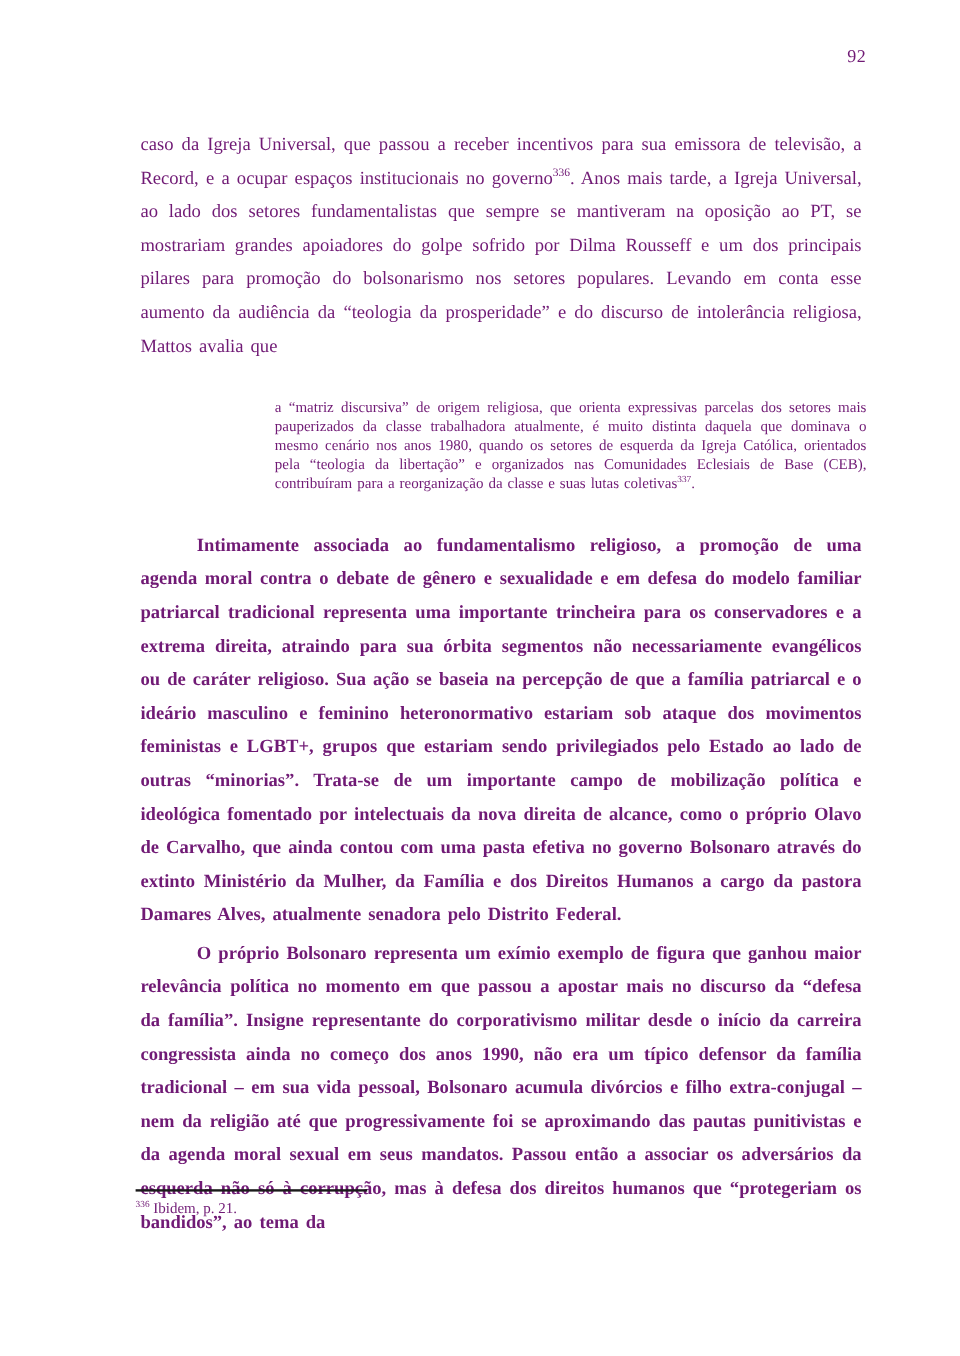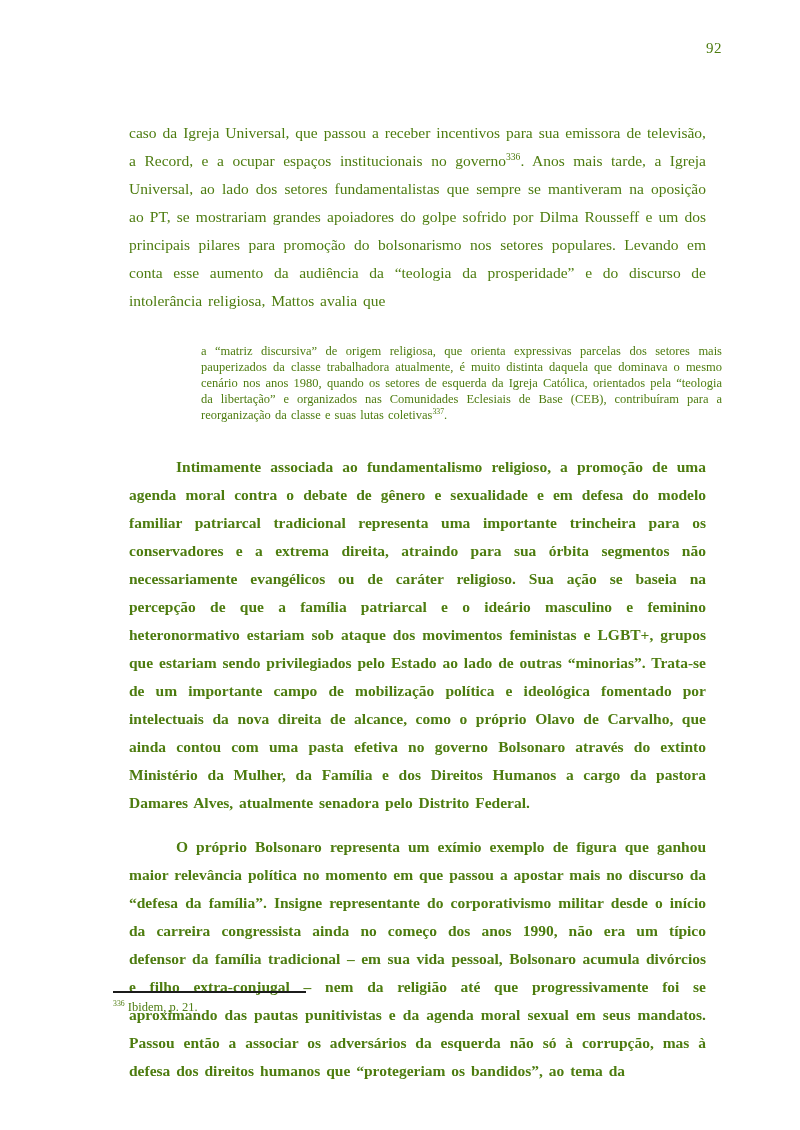--- a/index.html
+++ b/index.html
@@ -6,49 +6,49 @@
     margin: 0;
     padding: 0;
     background: #ffffff;
   }
   .page {
     position: relative;
     width: 800px;
     height: 1130px;
     background: #ffffff;
     font-family: "Liberation Serif", "DejaVu Serif", serif;
-    color: #4d7c0f;
+    color: #701a75;
     overflow: hidden;
   }
   .page-number {
     position: absolute;
     top: 40px;
     right: 78px;
     font-size: 15px;
     letter-spacing: 0.5px;
   }
   .content {
     position: absolute;
     left: 113px;
     top: 103px;
     width: 609px;
   }
   .body-para {
-    margin: 16px;
+    margin: 4px;
     font-size: 15.5px;
     line-height: 28px;
     text-align: justify;
     word-spacing: 2px;
   }
   .body-para.indent {
     text-indent: 47px;
     font-weight: bold;
   }
   .block-quote {
-    margin: 28px 0 30px 88px;
+    margin: 28px 0 30px 116px;
     font-size: 12.5px;
     line-height: 16px;
     text-align: justify;
     word-spacing: 1px;
   }
   .footnotes {
     position: absolute;
     left: 113px;
     top: 991px;
     width: 609px;

